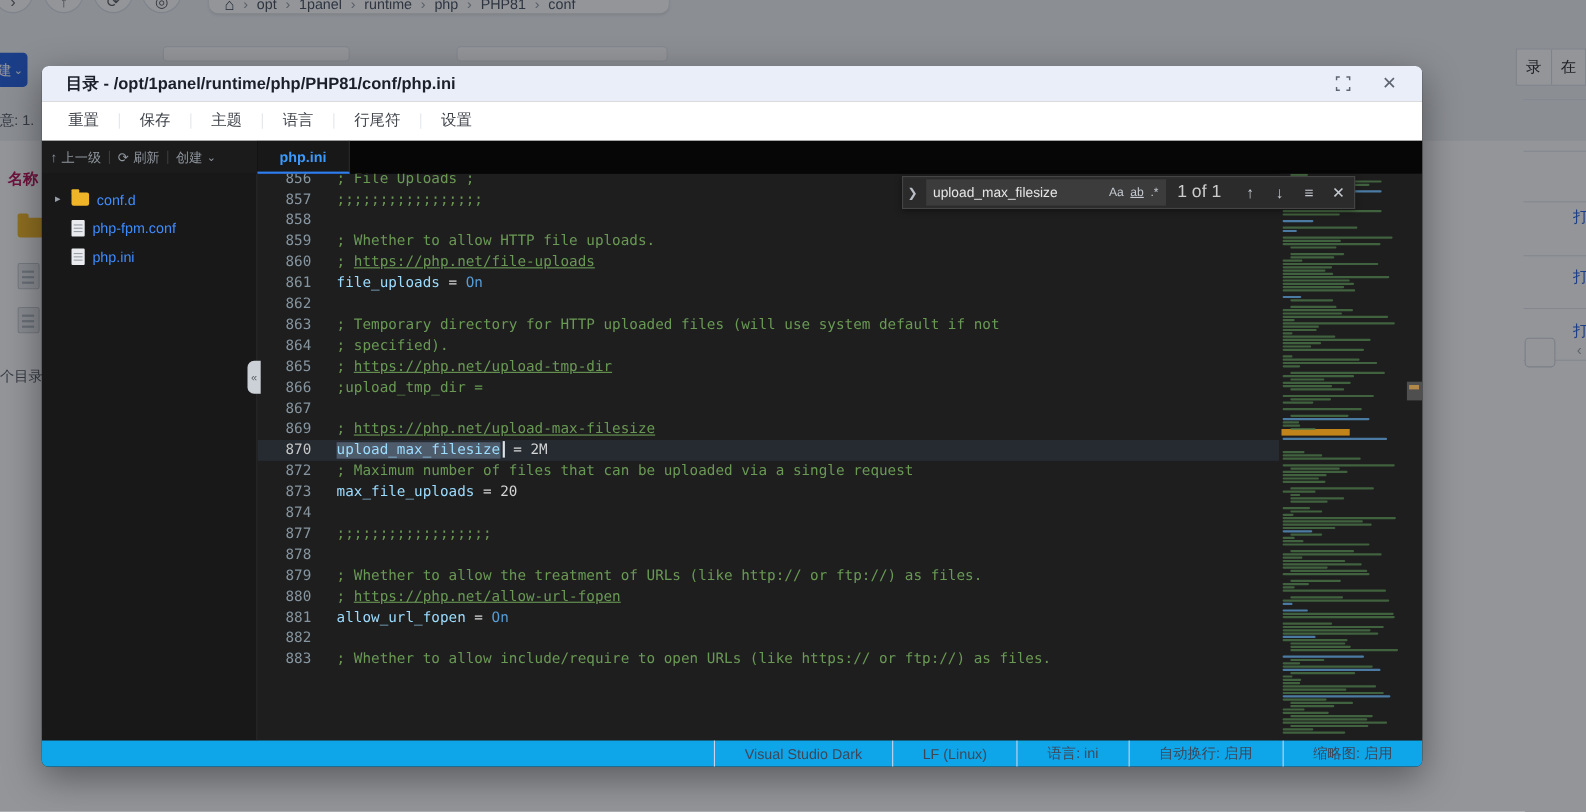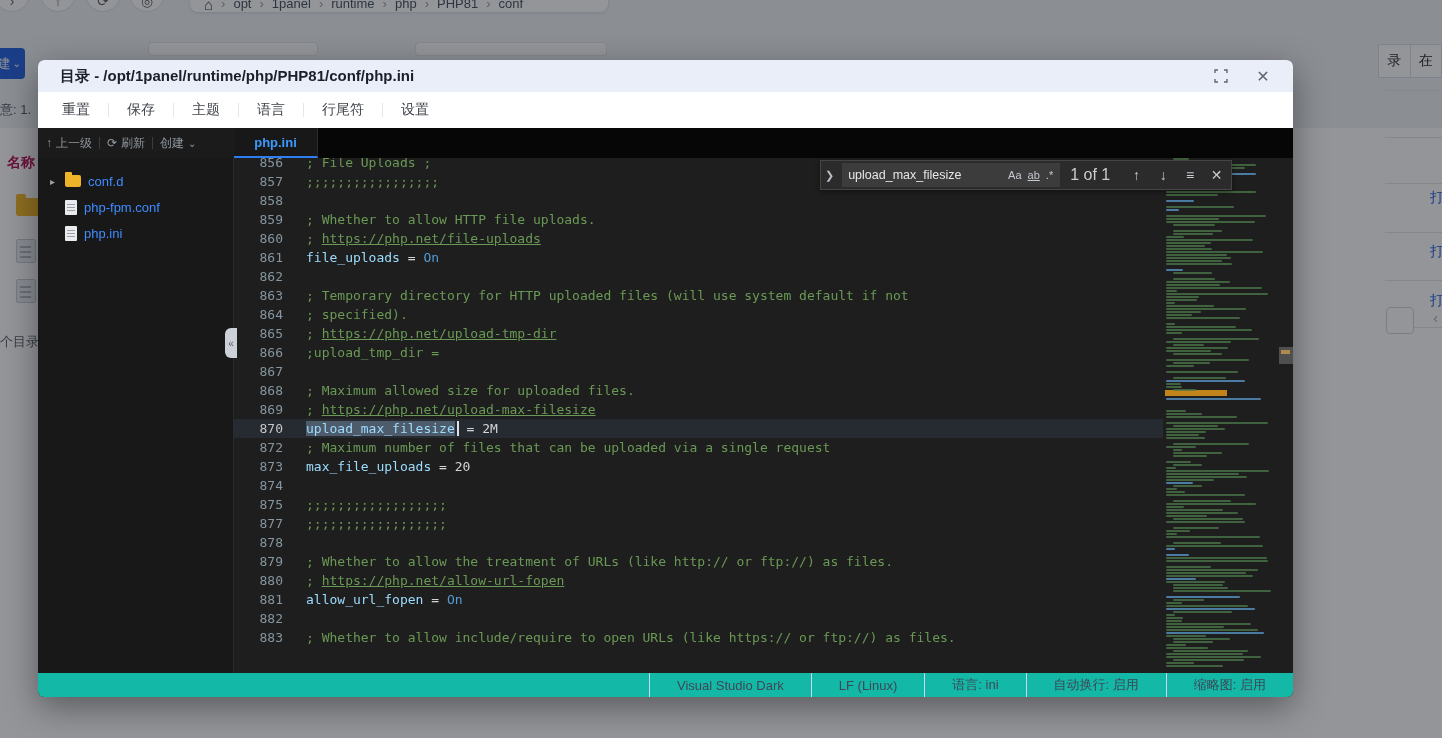--- a/index.html
+++ b/index.html
@@ -127,21 +127,21 @@
                        background:#c98a1b; opacity:.95; }
   .mm-ruler-mark { position:absolute; right:3px; top:222px; width:9px; height:4px; background:#d18616; }
   .v-scrollbar { position:absolute; right:0; top:219px; width:14px; height:17px;
                  background:rgba(140,140,140,.45); cursor:pointer; }
   .collapse-handle { position:absolute; left:187px; top:200px; width:12px; height:30px;
                      background:#ccd0d7; border-radius:6px 0 0 6px; color:#5a5e66; font-size:10px;
                      display:flex; align-items:center; justify-content:center; cursor:pointer;
                      font-family:"Liberation Sans",sans-serif; }
 
   
-  .status-bar { height:24px; background:#14b8a6; display:flex; justify-content:flex-end; }
+  .status-bar { height:24px; background:#0ea5e9; display:flex; justify-content:flex-end; }
   .sb-item { border-left:1px solid #c9d5ec; padding:0 27px; display:flex; align-items:center;
              font-size:13px; color:#3e4757; white-space:nowrap; }
 </style>
 </head>
 <body>
 
 <div class="bg-page">
   <div class="bg-white-table"></div>
 
   <div class="bg-circle" style="left:-6px;">›</div>
@@ -280,27 +280,25 @@
           <div class="code-line"><span class="ln">858</span></div>
           <div class="code-line"><span class="ln">859</span><span class="tk-comment">; Whether to allow HTTP file uploads.</span></div>
           <div class="code-line"><span class="ln">860</span><span class="tk-comment">; </span><span class="tk-link">https://php.net/file-uploads</span></div>
           <div class="code-line"><span class="ln">861</span><span class="tk-key">file_uploads</span><span class="tk-op"> = </span><span class="tk-kw">On</span></div>
           <div class="code-line"><span class="ln">862</span></div>
           <div class="code-line"><span class="ln">863</span><span class="tk-comment">; Temporary directory for HTTP uploaded files (will use system default if not</span></div>
           <div class="code-line"><span class="ln">864</span><span class="tk-comment">; specified).</span></div>
           <div class="code-line"><span class="ln">865</span><span class="tk-comment">; </span><span class="tk-link">https://php.net/upload-tmp-dir</span></div>
           <div class="code-line"><span class="ln">866</span><span class="tk-comment">;upload_tmp_dir =</span></div>
           <div class="code-line"><span class="ln">867</span></div>
-          <div class="code-line"><span class="ln">868</span><span class="tk-comment">; Maximum allowed size for uploaded files.</span></div>
           <div class="code-line"><span class="ln">869</span><span class="tk-comment">; </span><span class="tk-link">https://php.net/upload-max-filesize</span></div>
           <div class="code-line current"><span class="ln">870</span><span class="tk-key tk-sel">upload_max_filesize</span><span class="tk-cursor"></span><span class="tk-op"> = </span><span class="tk-val">2M</span></div>
           <div class="code-line"><span class="ln">872</span><span class="tk-comment">; Maximum number of files that can be uploaded via a single request</span></div>
           <div class="code-line"><span class="ln">873</span><span class="tk-key">max_file_uploads</span><span class="tk-op"> = </span><span class="tk-val">20</span></div>
           <div class="code-line"><span class="ln">874</span></div>
-          <div class="code-line"><span class="ln">875</span><span class="tk-comment">;;;;;;;;;;;;;;;;;;</span></div>
           <div class="code-line"><span class="ln">877</span><span class="tk-comment">;;;;;;;;;;;;;;;;;;</span></div>
           <div class="code-line"><span class="ln">878</span></div>
           <div class="code-line"><span class="ln">879</span><span class="tk-comment">; Whether to allow the treatment of URLs (like http:// or ftp://) as files.</span></div>
           <div class="code-line"><span class="ln">880</span><span class="tk-comment">; </span><span class="tk-link">https://php.net/allow-url-fopen</span></div>
           <div class="code-line"><span class="ln">881</span><span class="tk-key">allow_url_fopen</span><span class="tk-op"> = </span><span class="tk-kw">On</span></div>
           <div class="code-line"><span class="ln">882</span></div>
           <div class="code-line"><span class="ln">883</span><span class="tk-comment">; Whether to allow include/require to open URLs (like https:// or ftp://) as files.</span></div>
         </div>
     </div>
 

